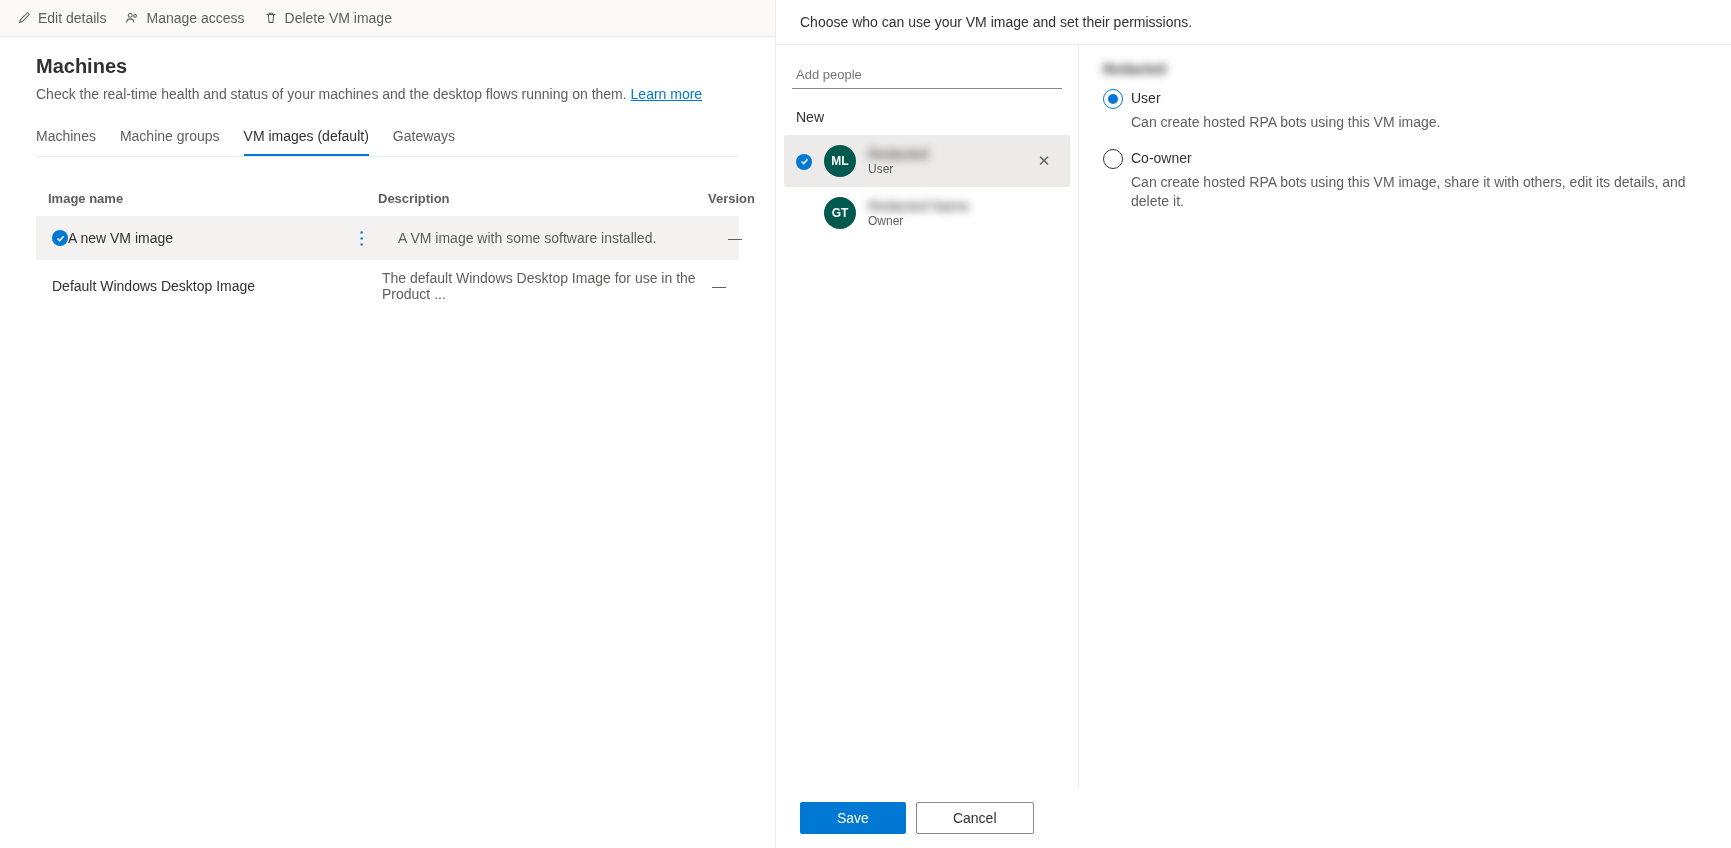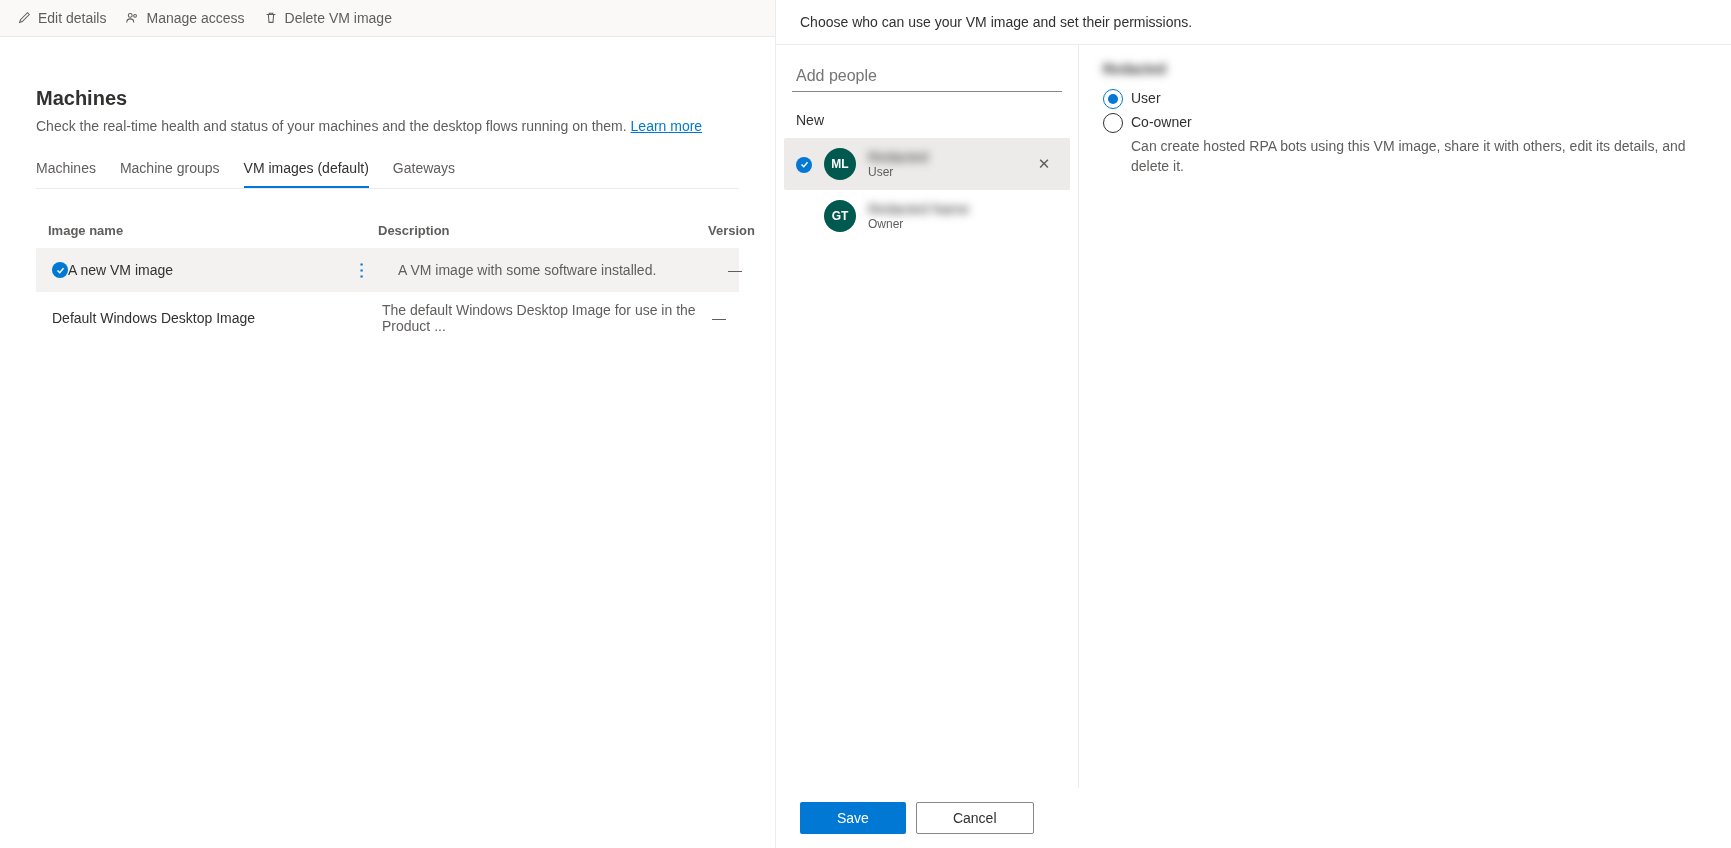--- a/index.html
+++ b/index.html
@@ -1,19 +1,19 @@
 <!DOCTYPE html>
 <html><head>
 <meta charset="utf-8">
 <style>
   * { box-sizing: border-box; margin: 0; padding: 0; }
   body { font-family: "Segoe UI", -apple-system, sans-serif; font-size: 14px; color: #323130; background: #fff; width: 1731px; height: 848px; overflow: hidden; display: flex; }
   
   
-  .main { flex: 1; min-width: 0; display: flex; flex-direction: column; border-right: 1px solid #edebe9; gap: 32px; }
+  .main { flex: 1; min-width: 0; display: flex; flex-direction: column; border-right: 1px solid #edebe9; }
   
   .toolbar { display: flex; align-items: center; gap: 18px; padding: 10px 16px; border-bottom: 1px solid #edebe9; background: #faf9f8; }
   .toolbar-item { display: flex; align-items: center; gap: 6px; color: #605e5c; cursor: pointer; font-size: 14px; }
   .toolbar-item .ico { display: inline-flex; width: 16px; height: 16px; align-items: center; justify-content: center; }
   .toolbar-item svg { stroke: #605e5c; }
   
   .page-body { padding: 18px 36px; }
   .page-title { font-size: 20px; font-weight: 600; color: #323130; margin-bottom: 8px; }
   .page-subtitle { color: #605e5c; font-size: 14px; margin-bottom: 18px; }
   .page-subtitle a { color: #0078d4; text-decoration: underline; }
@@ -36,21 +36,21 @@
   .check-circle svg { stroke: #fff; }
   
   
   .panel { width: 955px; display: flex; flex-direction: column; background: #fff; }
   .panel-header { padding: 14px 24px; font-size: 14px; color: #323130; }
   .panel-body { flex: 1; display: flex; border-top: 1px solid #edebe9; min-height: 0; }
   
   .people-col { flex: 0 0 302px; padding: 16px 8px 16px 8px; display: flex; flex-direction: column; }
   .perm-col { flex: 1; padding: 16px 24px; border-left: 1px solid #edebe9; }
   
-  .add-input { border: none; border-bottom: 1px solid #8a8886; padding: 6px 4px; font-size: 16px; color: #605e5c; outline: none; background: transparent; margin: 0 8px 20px; width: calc(100% - 16px); }
+  .add-input { border: none; border-bottom: 1px solid #8a8886; padding: 6px 4px; font-size: 13px; color: #605e5c; outline: none; background: transparent; margin: 0 8px 20px; width: calc(100% - 16px); }
   
   .section-label { font-size: 14px; color: #323130; margin: 0 12px 10px; }
   
   .person-row { display: flex; align-items: center; padding: 10px 12px; gap: 12px; border-radius: 2px; }
   .person-row.new { background: #edebe9; }
   .person-row .pcheck { width: 16px; height: 16px; flex: 0 0 16px; }
   .avatar { width: 32px; height: 32px; border-radius: 50%; background: #00594e; color: #fff; display: flex; align-items: center; justify-content: center; font-size: 12px; font-weight: 700; flex: 0 0 32px; }
   .person-meta { flex: 1; }
   .person-name { font-size: 14px; color: #323130; filter: blur(4px); }
   .person-role { font-size: 12px; color: #605e5c; }
@@ -189,20 +189,21 @@
       </div>
     </div>
 
     <div class="perm-col">
       <span class="blurred-heading">Redacted</span>
 
       <div class="radio-row">
         <span class="radio checked"></span>
         <span class="radio-label">User</span>
       </div>
+      <div class="radio-desc">Can create hosted RPA bots using this VM image.</div>
 
       <div class="radio-row">
         <span class="radio"></span>
         <span class="radio-label">Co-owner</span>
       </div>
       <div class="radio-desc">Can create hosted RPA bots using this VM image, share it with others, edit its details, and delete it.</div>
     </div>
   </div>
   <div class="panel-footer">
     <button class="btn btn-primary">Save</button>

